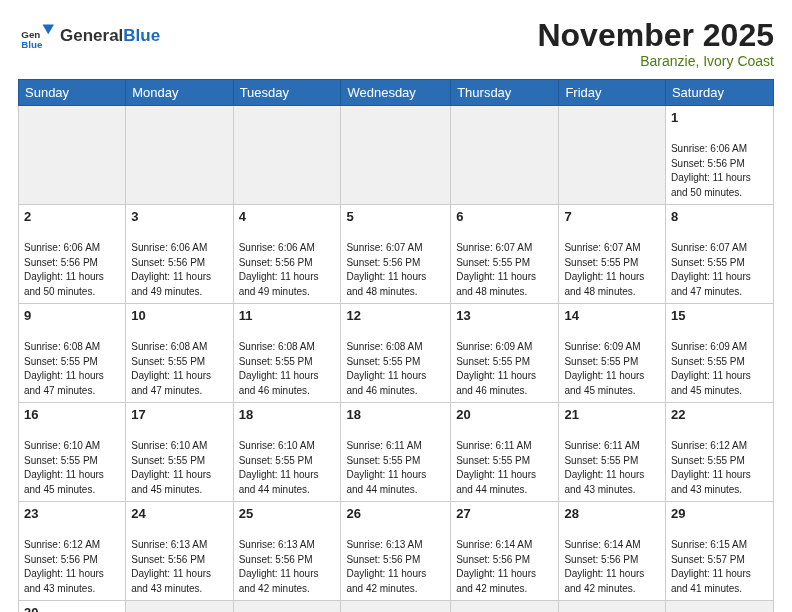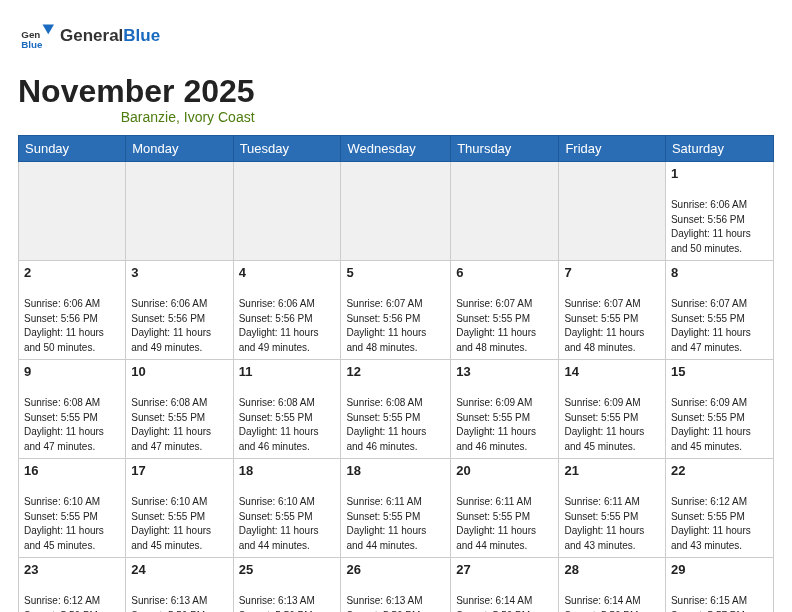--- a/index.html
+++ b/index.html
@@ -13,21 +13,20 @@
     .page {
       width: 792px;
       background: #fff;
       padding: 18px 18px 10px 18px;
     }
     .header {
       display: flex;
       align-items: flex-start;
       justify-content: space-between;
       margin-bottom: 10px;
-      flex-direction: column;
     }
     .logo {
       display: flex;
       align-items: center;
       gap: 6px;
     }
     .logo-text {
       font-size: 17px;
       font-weight: bold;
       color: #333;
@@ -42,21 +41,20 @@
       height: 36px;
     }
     .title-block {
       text-align: right;
     }
     .month-title {
       font-size: 32px;
       font-weight: bold;
       color: #222;
       line-height: 1.1;
-      margin-top: 20px;
     }
     .location {
       font-size: 14px;
       color: #4d7c0f;
     }
     .calendar {
       width: 100%;
       border-collapse: collapse;
       border: 1px solid #ccc;
     }

